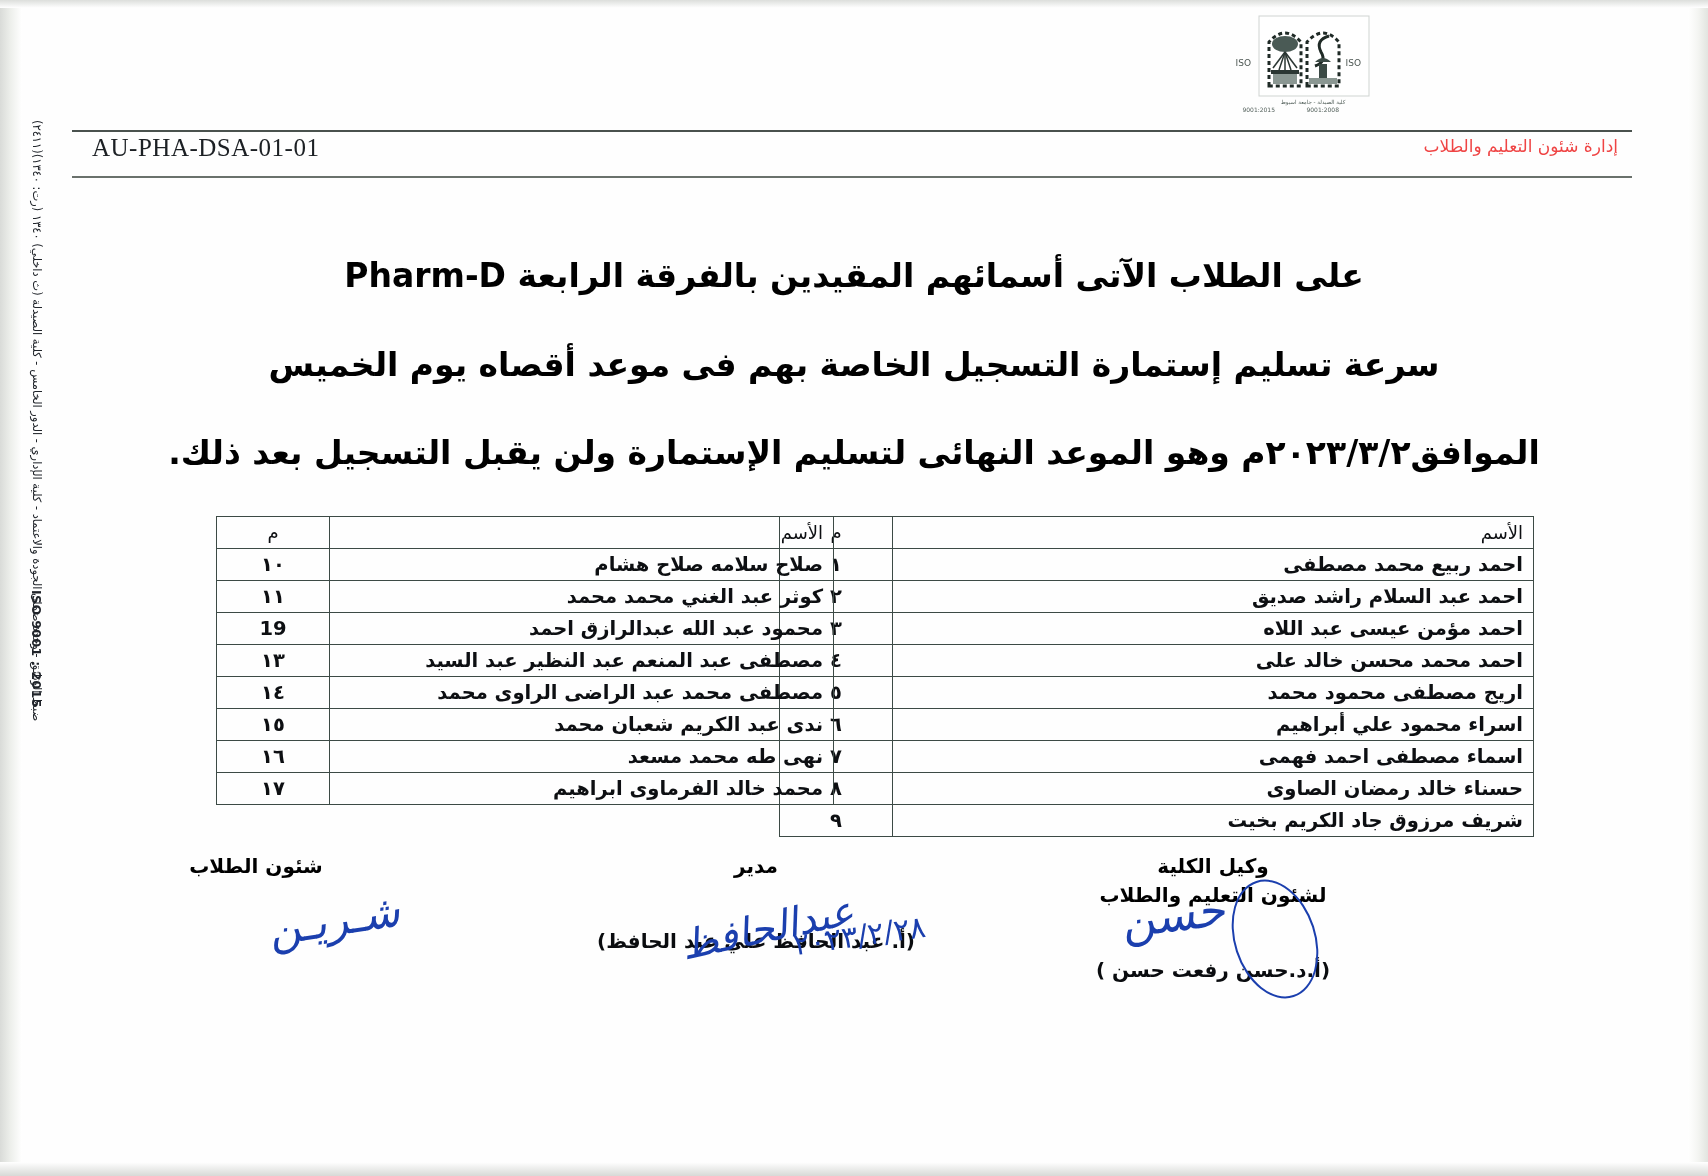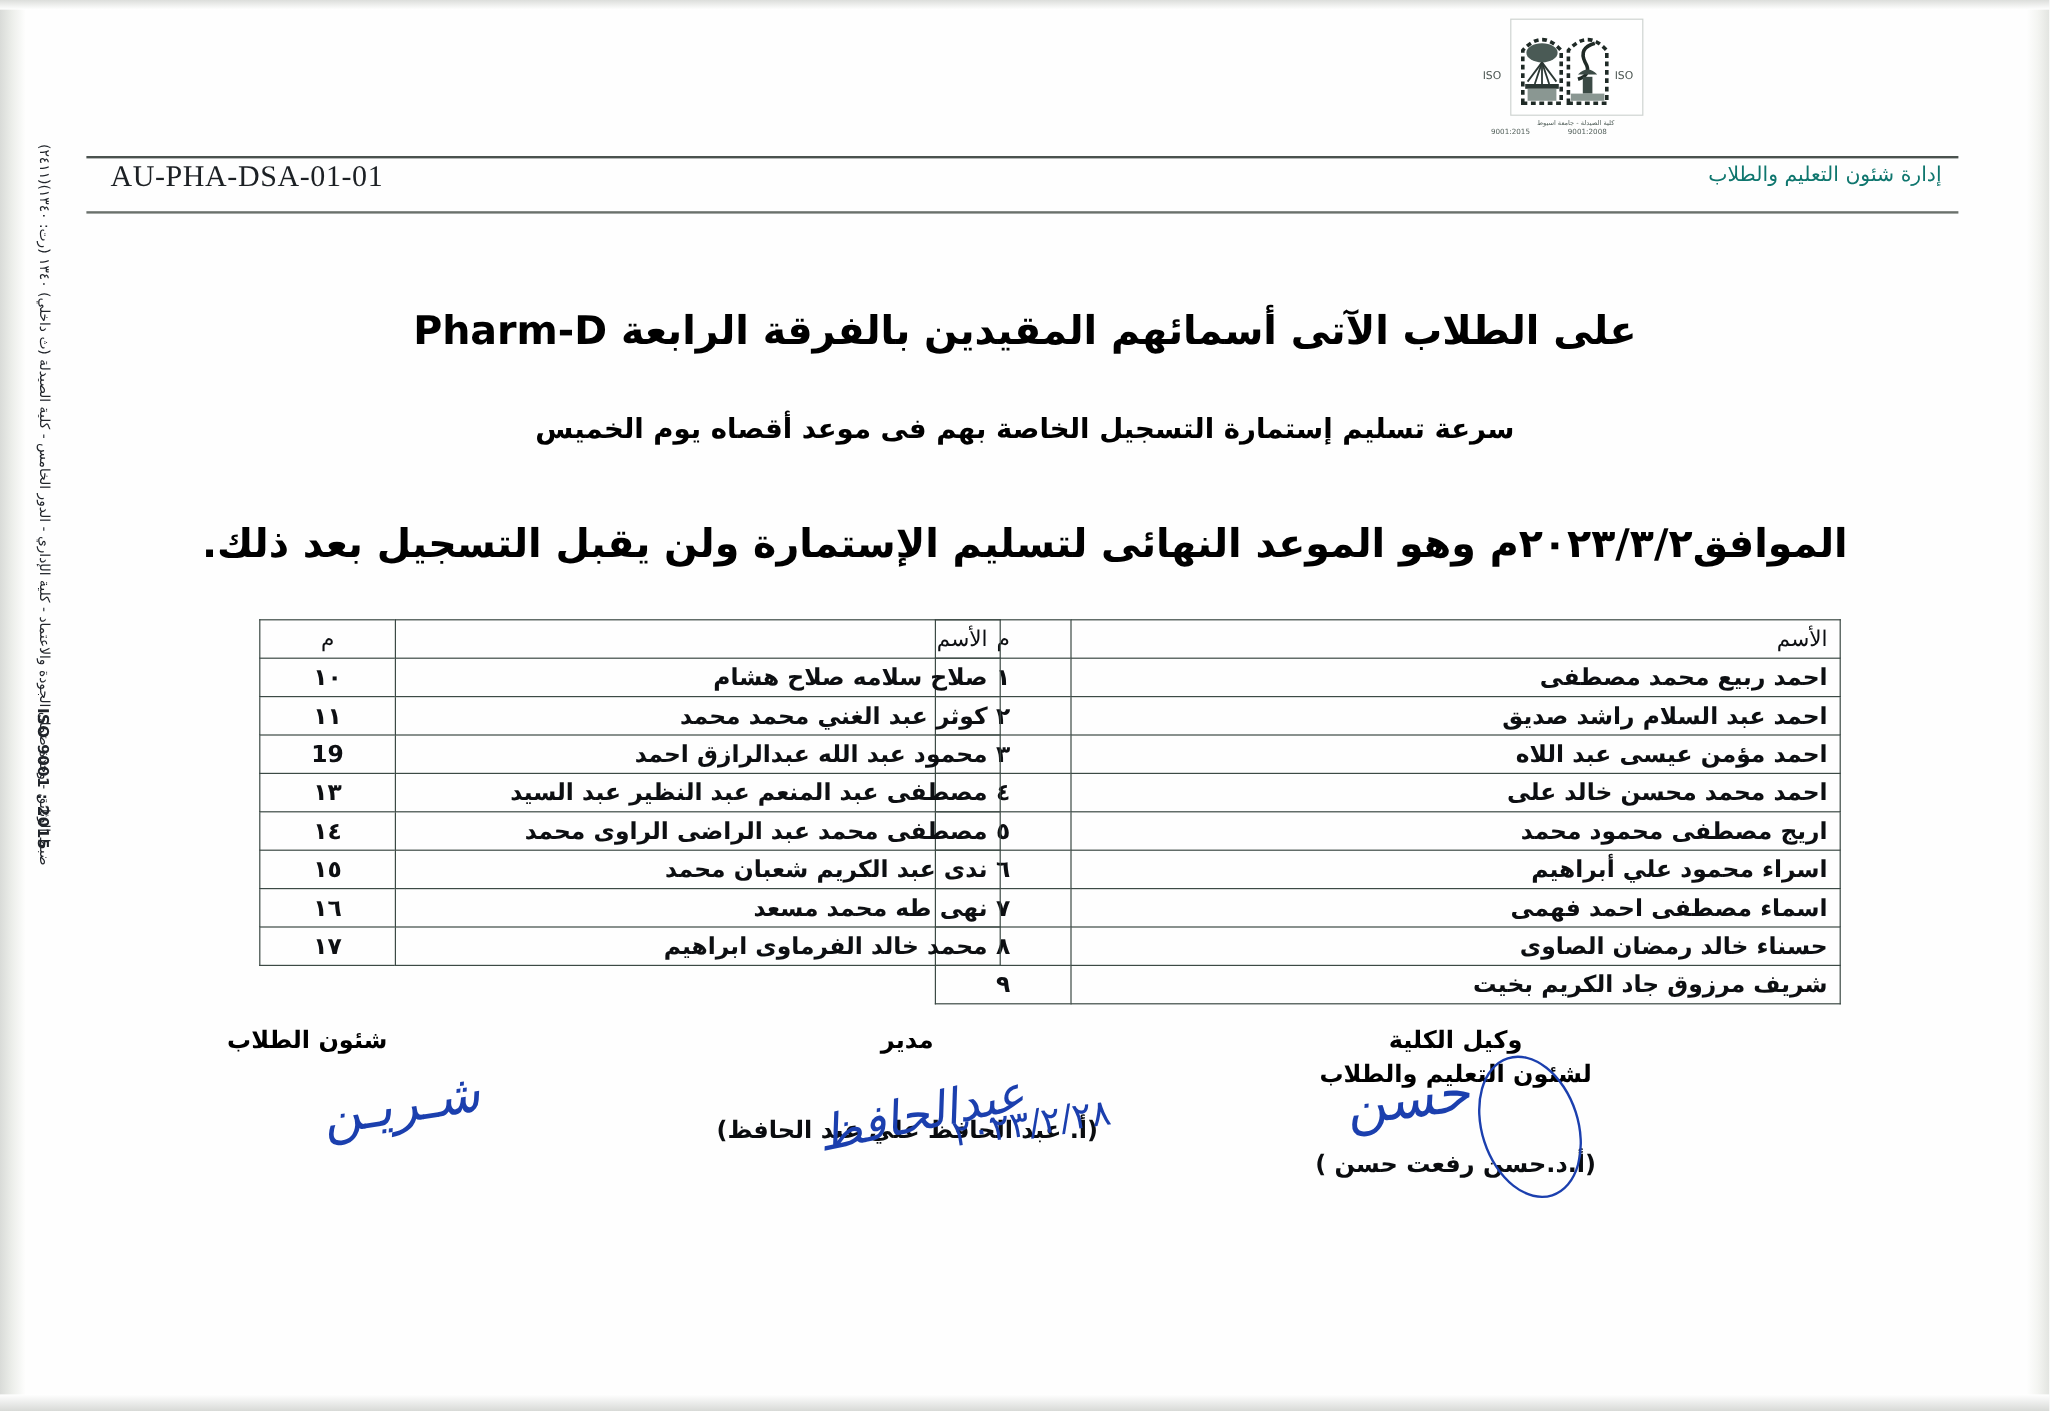--- a/index.html
+++ b/index.html
@@ -111,21 +111,21 @@
     font-size: 25px;
     color: #1c2024;
     letter-spacing: .5px;
     direction: ltr;
   }
   .dept-label {
     position: absolute;
     right: 90px;
     top: 136px;
     font-size: 17px;
-    color: #0f766e;
+    color: #ef4444;
     font-family: "DejaVu Sans", sans-serif;
   }
   .head-rule2 {
     position: absolute;
     left: 72px;
     top: 176px;
     width: 1560px;
     height: 2px;
     background: #6a716c;
   }
@@ -153,21 +153,21 @@
   
   .body-line {
     position: absolute;
     width: 1708px;
     text-align: center;
     font-family: "DejaVu Sans", sans-serif;
     font-weight: bold;
     color: #000;
   }
   .bl1 { top: 256px; font-size: 33px; }
-  .bl2 { top: 345px; font-size: 23px; }
+  .bl2 { top: 345px; font-size: 33px; }
   .bl3 { top: 433px; font-size: 33px; }
 
   
   .tables-area {
     position: absolute;
     left: 216px;
     top: 516px;
     width: 1318px;
   }
   table.nlist {

